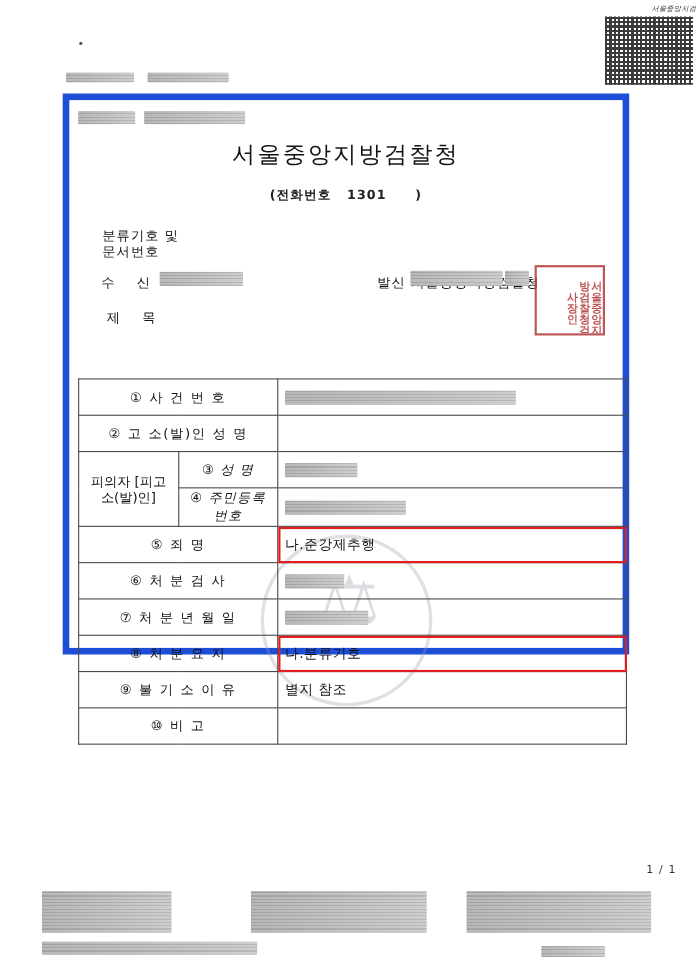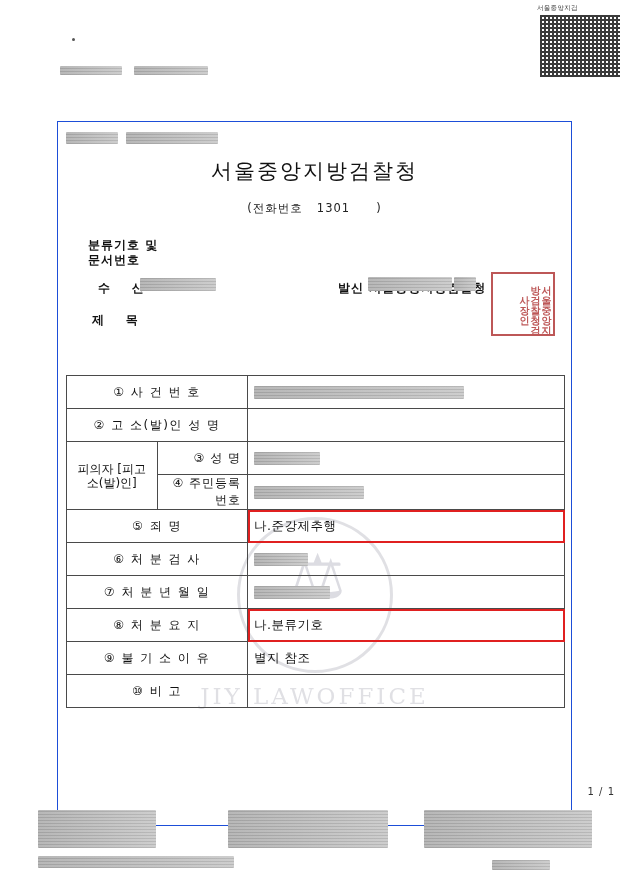--- a/index.html
+++ b/index.html
@@ -13,23 +13,24 @@
     position: relative;
     font-family: "DejaVu Sans", sans-serif;
     color: #1a1a1a;
     overflow: hidden;
   }
 
   
   .qr-block {
     position: absolute;
     top: 4px;
-    right: 10px;
+    right: 0;
     width: 86px;
-    text-align: left;
+    text-align: right;
+    font-style: italic;
   }
   .qr-caption {
     font-size: 6.5px;
     letter-spacing: .3px;
     color: #333;
     margin-bottom: 2px;
   }
   .qr-img {
     width: 80px;
     height: 62px;
@@ -67,25 +68,24 @@
     width: 74px;
     height: 9px;
   }
 
   
   .doc {
     position: absolute;
     left: 57px;
     top: 85px;
     width: 515px;
-    height: 705px;
-    border: 1px solid #1d4ed8;
+    height: 510px;
+    border: 6px solid #1d4ed8;
     background: #fff;
     box-sizing: border-box;
-    margin-top: 36px;
   }
 
   .doc-top-redaction-a {
     position: absolute;
     left: 8px;
     top: 10px;
     width: 52px;
     height: 12px;
   }
   .doc-top-redaction-b {
@@ -104,39 +104,39 @@
     font-family: "DejaVu Sans", sans-serif;
     color: #111;
   }
 
   .phone-line {
     text-align: center;
     font-size: 11.5px;
     margin-top: 16px;
     letter-spacing: 1px;
     color: #222;
+    font-weight: bold;
   }
   .phone-line .num { margin: 0 26px 0 14px; }
 
   
   .meta {
     position: relative;
     margin-top: 16px;
     height: 98px;
   }
   .meta-label {
     position: absolute;
     font-size: 12px;
     letter-spacing: 1px;
     color: #111;
     white-space: pre;
-    font-weight: bold;
   }
   .lbl-doctype   { left: 30px; top: 6px; line-height: 15px; }
-  .lbl-receiver  { left: 40px; top: 48px; }
+  .lbl-receiver  { left: 29px; top: 48px; }
   .lbl-subject   { left: 34px; top: 80px; }
   .lbl-sender    { left: 280px; top: 48px; font-size: 12px; }
 
   .meta-redaction-top {
     position: absolute;
     left: 310px;
     top: 45px;
     width: 84px;
     height: 14px;
   }
@@ -212,23 +212,24 @@
     color: #111;
     padding: 0 6px;
     vertical-align: middle;
   }
   td.label-cell {
     text-align: center;
     letter-spacing: 1.5px;
     width: 168px;
   }
   td.sub-label {
-    text-align: right;
+    text-align: center;
     letter-spacing: 1px;
     width: 110px;
+    font-style: italic;
   }
   td.side-label {
     text-align: center;
     width: 58px;
     font-size: 11px;
     line-height: 14px;
     letter-spacing: 0;
   }
   td.value-cell {
     position: relative;
@@ -344,21 +345,20 @@
     <div class="meta-redaction-top2 redact"></div>
     <div class="meta-label lbl-subject">제    목</div>
     <div class="seal">서울중앙지방검찰청검사장인</div>
   </div>
 
 
   <div class="watermark">
     <div class="wm-circle">
       <div class="wm-scale">⚖</div>
     </div>
-    <div class="wm-text">JIY LAWOFFICE</div>
   </div>
 
   <table class="items">
     <tbody>
         <tr>
       <td class="label-cell" colspan="2">
         <span>①</span>
         <span>사  건  번  호</span>
       </td>
       <td class="value-cell">

